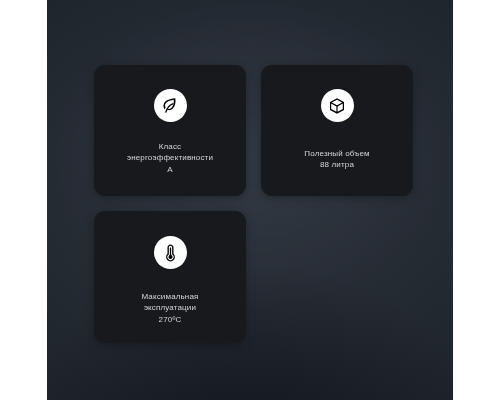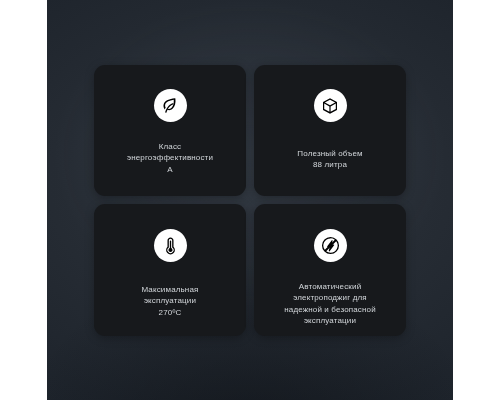--- a/index.html
+++ b/index.html
@@ -48,21 +48,21 @@
   
   .grid {
     position: absolute;
     left: 47px;
     top: 65px;
     width: 317px;
     height: 271px;
     display: grid;
     grid-template-columns: 152px 152px;
     grid-template-rows: 131px 132px;
-    gap: 8px;
+    gap: 15px;
     z-index: 2;
   }
 
   .card {
     position: relative;
     background: #17191c;
     border-radius: 11px;
     display: flex;
     flex-direction: column;
     align-items: center;
@@ -141,28 +141,16 @@
           <svg width="19" height="19" viewBox="0 0 24 24" aria-hidden="true">
             <path d="M12 1.8c-2.1 0-3.8 1.7-3.8 3.8v8.05a5.55 5.55 0 1 0 7.6 0V5.6c0-2.1-1.7-3.8-3.8-3.8zm0 1.7c1.16 0 2.1.94 2.1 2.1v8.46c0 .27.13.52.35.68a3.85 3.85 0 1 1-4.9 0c.22-.16.35-.41.35-.68V5.6c0-1.16.94-2.1 2.1-2.1z"></path>
             <path d="M12.85 15.3V6.4a.85.85 0 0 0-1.7 0v8.9a2.55 2.55 0 1 0 1.7 0z"></path>
           </svg>
         </div>
         <div class="card-text">Максимальная
 эксплуатации
 270ºC</div>
       </div>
 
-      <div class="card c4">
-        <div class="icon-wrap">
-          <svg width="19" height="19" viewBox="0 0 24 24" aria-hidden="true">
-            <path d="M12 1.2A10.8 10.8 0 1 0 22.8 12 10.81 10.81 0 0 0 12 1.2zm0 1.8a8.95 8.95 0 0 1 5.45 1.84L4.84 17.45A9 9 0 0 1 12 3zm0 18a8.95 8.95 0 0 1-5.45-1.84L19.16 6.55A9 9 0 0 1 12 21z"></path>
-            <path d="M13.6 5.4 7.9 12.85a.6.6 0 0 0 .48.96h2.54l-1.1 4.9a.6.6 0 0 0 1.06.48l5.7-7.45a.6.6 0 0 0-.48-.96h-2.54l1.1-4.9a.6.6 0 0 0-1.06-.48z"></path>
-          </svg>
-        </div>
-        <div class="card-text">Автоматический
-электроподжиг для
-надежной и безопасной
-эксплуатации</div>
-      </div>
 
     </div>
   </div>
 </div>
 
 </body></html>

